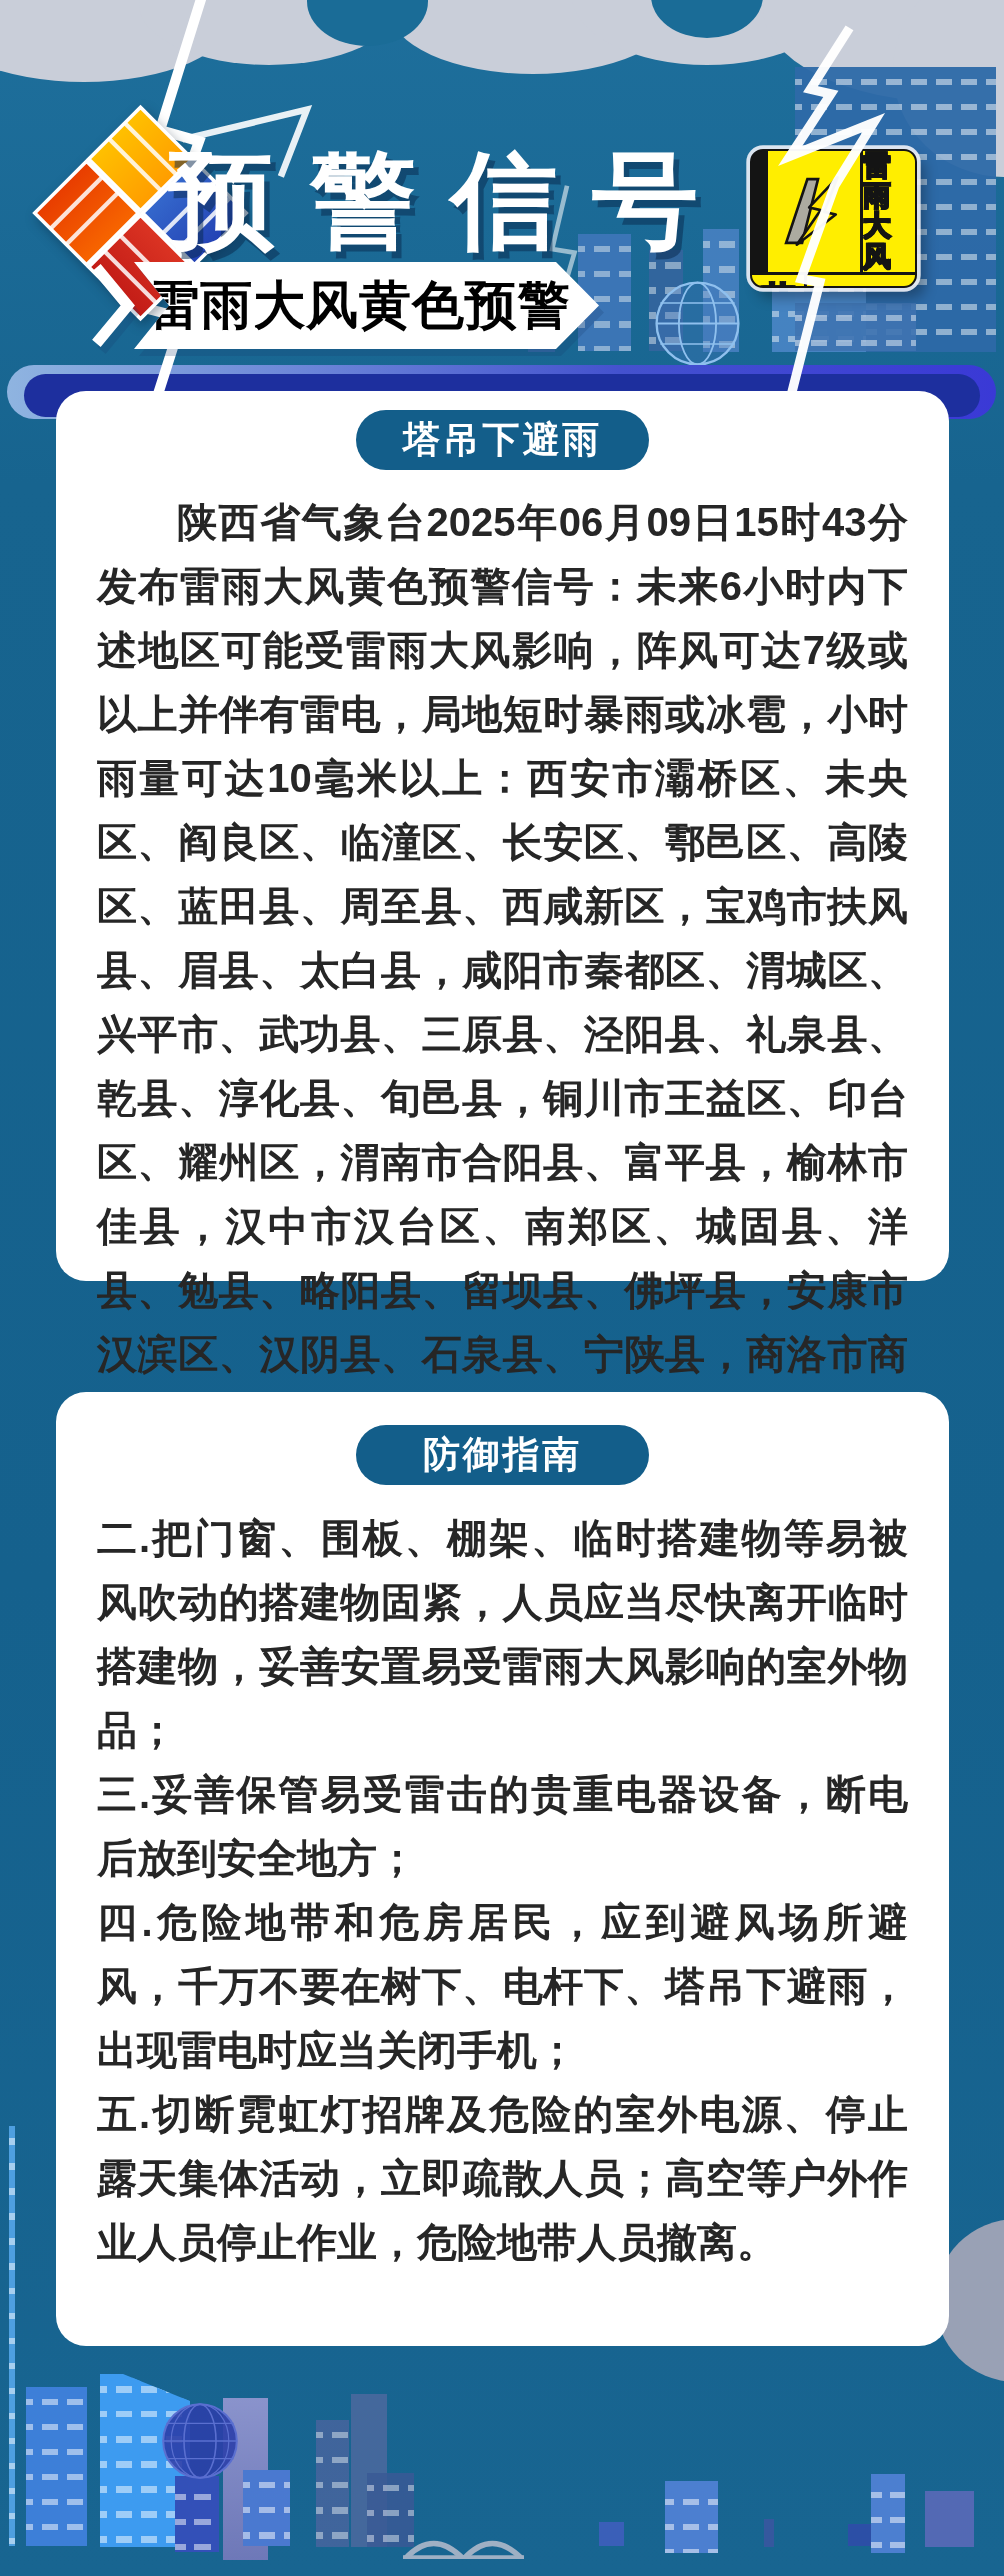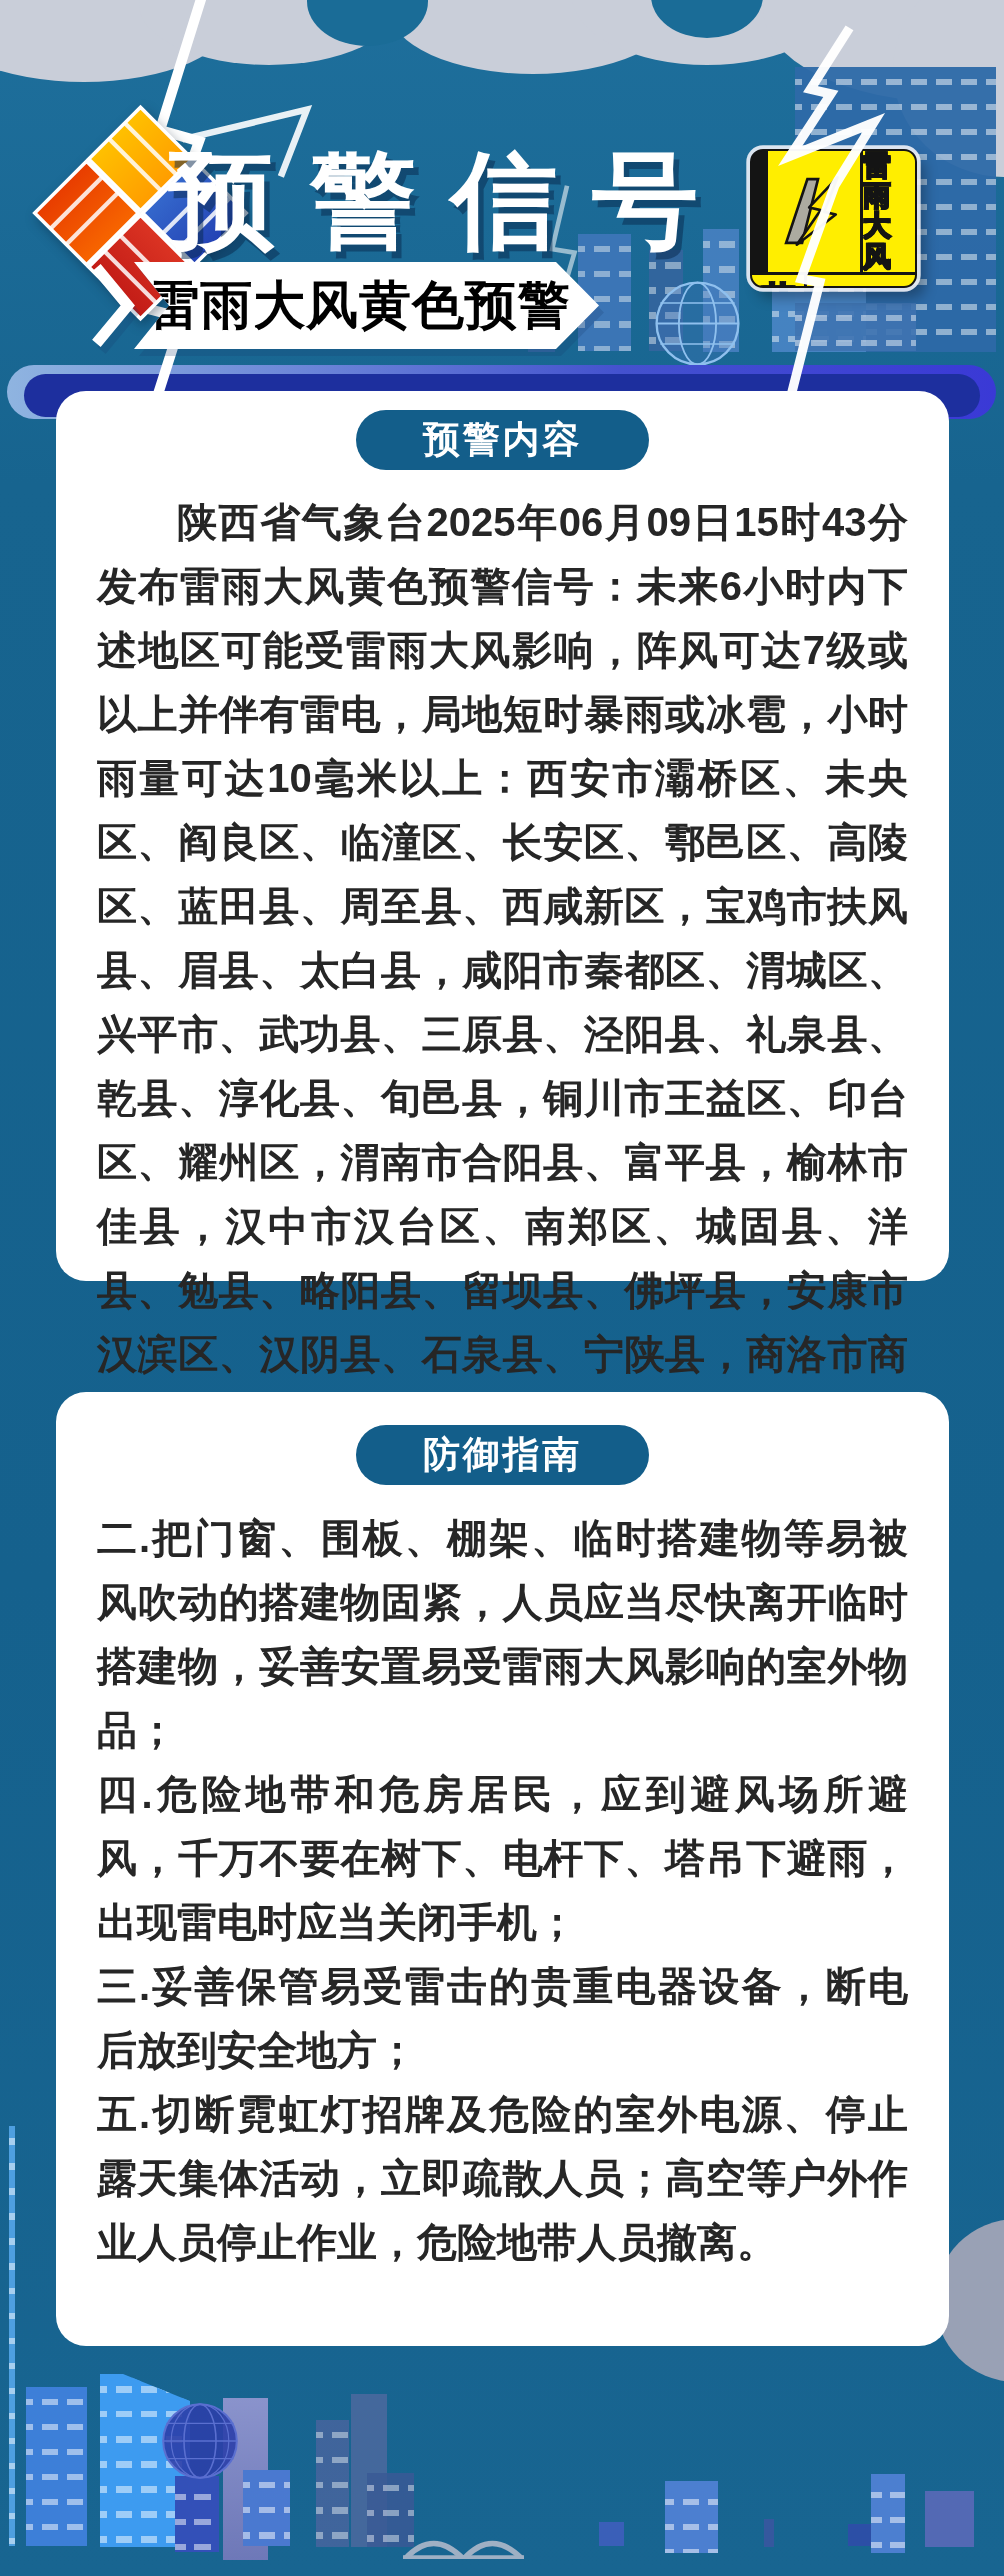--- a/index.html
+++ b/index.html
@@ -201,35 +201,35 @@
       </div>
     </div>
   </div>
 
   <div class="divider">
     <div class="divider-inner"></div>
   </div>
 
   <section class="card card1">
     <div class="pill">
-      <span>预警内容</span>
+      <span>塔吊下避雨</span>
     </div>
     <div class="card-body">
       <p class="indent">陕西省气象台2025年06月09日15时43分发布雷雨大风黄色预警信号：未来6小时内下述地区可能受雷雨大风影响，阵风可达7级或以上并伴有雷电，局地短时暴雨或冰雹，小时雨量可达10毫米以上：西安市灞桥区、未央区、阎良区、临潼区、长安区、鄠邑区、高陵区、蓝田县、周至县、西咸新区，宝鸡市扶风县、眉县、太白县，咸阳市秦都区、渭城区、兴平市、武功县、三原县、泾阳县、礼泉县、乾县、淳化县、旬邑县，铜川市王益区、印台区、耀州区，渭南市合阳县、富平县，榆林市佳县，汉中市汉台区、南郑区、城固县、洋县、勉县、略阳县、留坝县、佛坪县，安康市汉滨区、汉阴县、石泉县、宁陕县，商洛市商州区、镇安县，杨凌示范区杨陵区，请注意防范。</p>
     </div>
   </section>
 
   <section class="card card2">
     <div class="pill">
       <span>防御指南</span>
     </div>
     <div class="card-body">
       <p>二.把门窗、围板、棚架、临时搭建物等易被风吹动的搭建物固紧，人员应当尽快离开临时搭建物，妥善安置易受雷雨大风影响的室外物品；</p>
+      <p>三.妥善保管易受雷击的贵重电器设备，断电后放到安全地方；</p>
       <p>四.危险地带和危房居民，应到避风场所避风，千万不要在树下、电杆下、塔吊下避雨，出现雷电时应当关闭手机；</p>
-      <p>三.妥善保管易受雷击的贵重电器设备，断电后放到安全地方；</p>
       <p>五.切断霓虹灯招牌及危险的室外电源、停止露天集体活动，立即疏散人员；高空等户外作业人员停止作业，危险地带人员撤离。</p>
     </div>
   </section>
 
   <div class="cloud-br"></div>
 
   <div class="skyline">
 
     <div class="sk bld" style="--c:#4e9fe0;left:0px;top:11px;width:24px;height:446px;"></div>
     <div class="sk bld" style="--c:#2e63b8;left:28px;top:76px;width:18.6px;height:381px;"></div>

